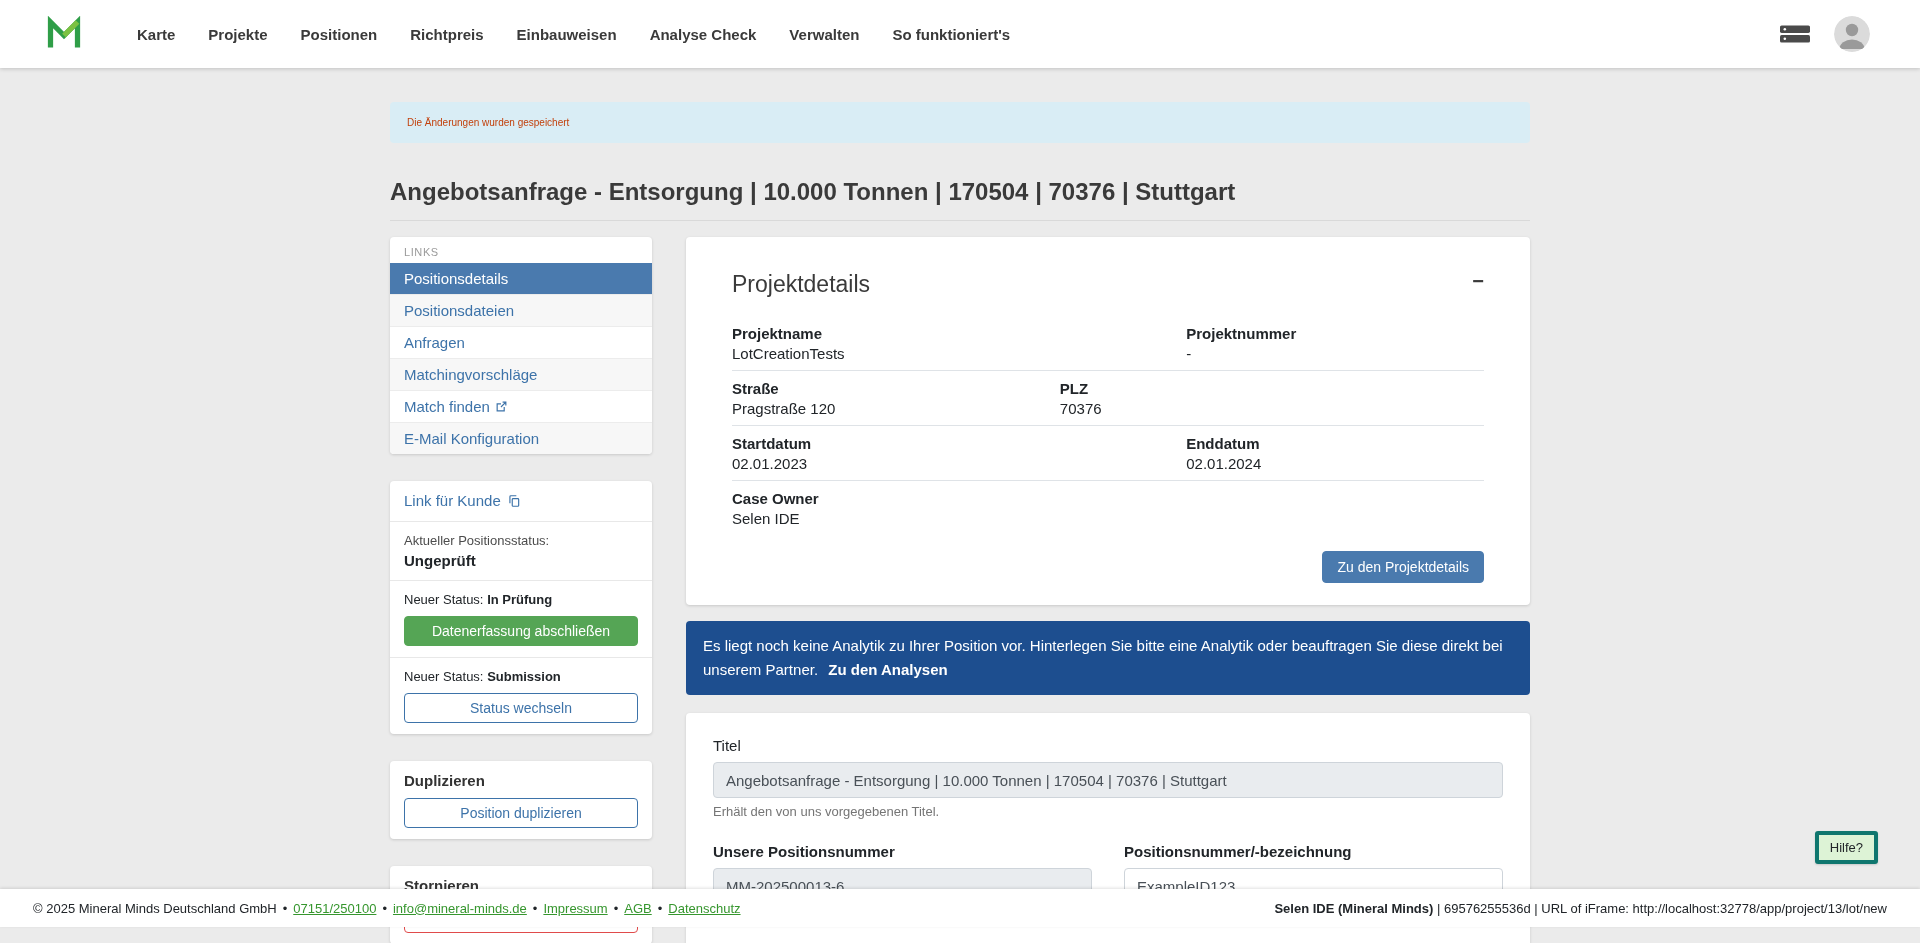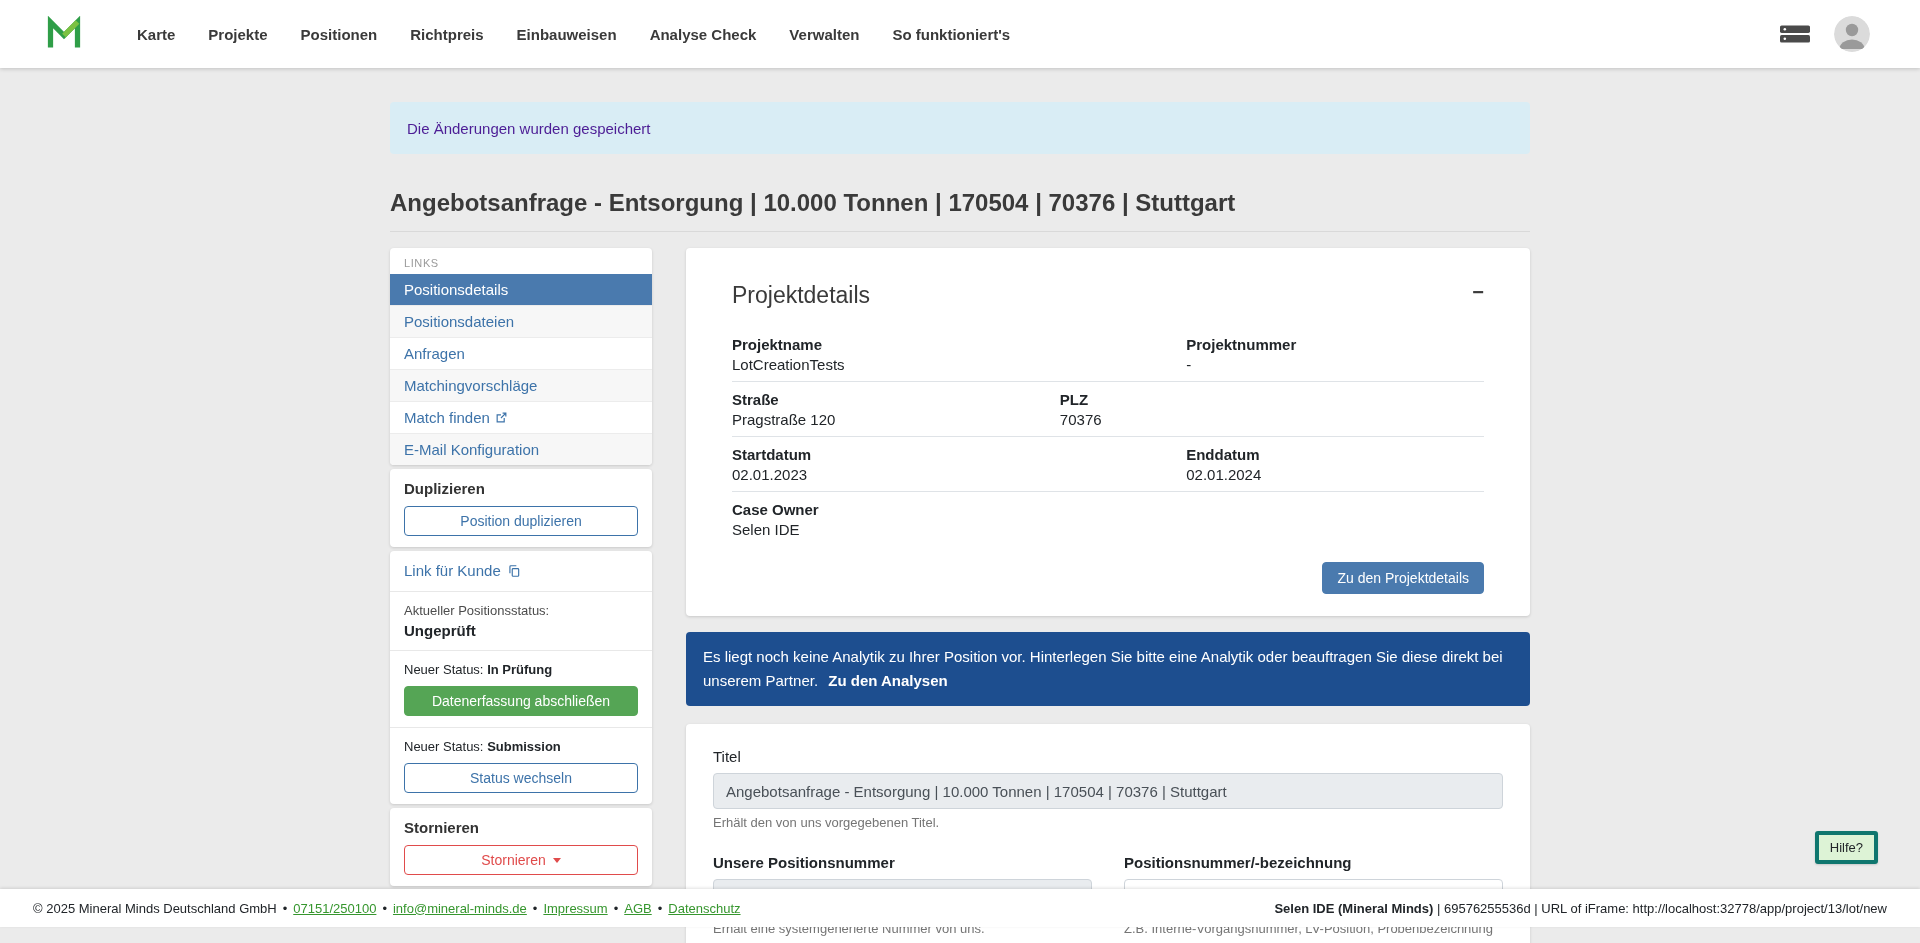--- a/index.html
+++ b/index.html
@@ -24,38 +24,38 @@
     margin-right: 33px; font-size: 15px; font-weight: 700; color: #3a3a3a;
     cursor: pointer; white-space: nowrap;
   }
   .nav-right { margin-left: auto; display: flex; align-items: center; gap: 24px; }
   .icon-btn { display: inline-flex; cursor: pointer; }
   .avatar { width: 36px; height: 36px; border-radius: 50%; overflow: hidden; display: inline-flex; cursor: pointer; }
 
   
   .container { width: 1140px; margin: 0 auto; }
   .alert-info {
-    margin-top: 34px; height: 52px; display: flex; align-items: center;
-    padding: 0 17px; background: #d9edf5; color: #4c1d95; border-radius: 4px;
-    font-size: 15px;
+    margin-top: 34px; height: 41px; display: flex; align-items: center;
+    padding: 0 17px; background: #d9edf5; color: #c2410c; border-radius: 4px;
+    font-size: 10px;
   }
   .page-title {
     margin-top: 35px; font-size: 24px; font-weight: 700; color: #3a3a3a;
     padding-bottom: 14px; border-bottom: 1px solid #d9d9d9;
   }
   .content-row { display: flex; gap: 34px; margin-top: 16px; align-items: flex-start; }
   .sidebar { width: 262px; flex: 0 0 262px; }
   .main-col { flex: 1; min-width: 0; }
 
   .card {
     background: #fff; border-radius: 4px; box-shadow: 0 1px 3px rgba(0,0,0,.15);
   }
 
   
-  .side-card { margin-bottom: 4px; overflow: hidden; }
+  .side-card { margin-bottom: 27px; overflow: hidden; }
   .links-header {
     font-size: 11px; color: #9b9b9b; letter-spacing: .6px; padding: 9px 14px 5px;
   }
   .link-list { list-style: none; }
   .link-list li {
     font-size: 15px; padding: 7px 14px; color: #3d73a9; cursor: pointer;
     border-bottom: 1px solid #ececec;
   }
   .link-list li:nth-child(even) { background: #f7f7f7; }
   .link-list li:last-child { border-bottom: none; }
@@ -208,27 +208,20 @@
                 <path d="M14 4 h6 v6 M20 4 L11 13 M17 13 v7 H4 V7 h7" fill="none" stroke="currentColor" stroke-width="2.2"></path>
               </svg>
             </span>
           </li>
           <li>E-Mail Konfiguration</li>
         </ul>
       </div>
 
       <div class="card side-card">
         <div class="sec">
-          <div class="side-title">Duplizieren</div>
-          <button class="btn btn-block btn-outline-blue">Position duplizieren</button>
-        </div>
-      </div>
-
-      <div class="card side-card">
-        <div class="sec">
           <a class="cust-link">
             <span>Link für Kunde</span>
             <span class="copy-icon">
               <svg viewBox="0 0 24 24" width="14" height="14">
                 <rect x="9" y="8" width="11" height="13" rx="1.5" fill="none" stroke="currentColor" stroke-width="2"></rect>
                 <path d="M5 16 V4.5 A1.5 1.5 0 0 1 6.5 3 H16" fill="none" stroke="currentColor" stroke-width="2"></path>
               </svg>
             </span>
           </a>
         </div>
@@ -247,20 +240,27 @@
           <div class="new-status">
             <span>Neuer Status:</span>
             <b>Submission</b>
           </div>
           <button class="btn btn-block btn-outline-blue">Status wechseln</button>
         </div>
       </div>
 
       <div class="card side-card">
         <div class="sec">
+          <div class="side-title">Duplizieren</div>
+          <button class="btn btn-block btn-outline-blue">Position duplizieren</button>
+        </div>
+      </div>
+
+      <div class="card side-card">
+        <div class="sec">
           <div class="side-title">Stornieren</div>
           <button class="btn btn-block btn-outline-red">
             <span>Stornieren</span><span class="caret-down"></span>
           </button>
         </div>
       </div>
 
     </aside>
 
     <main class="main-col">

